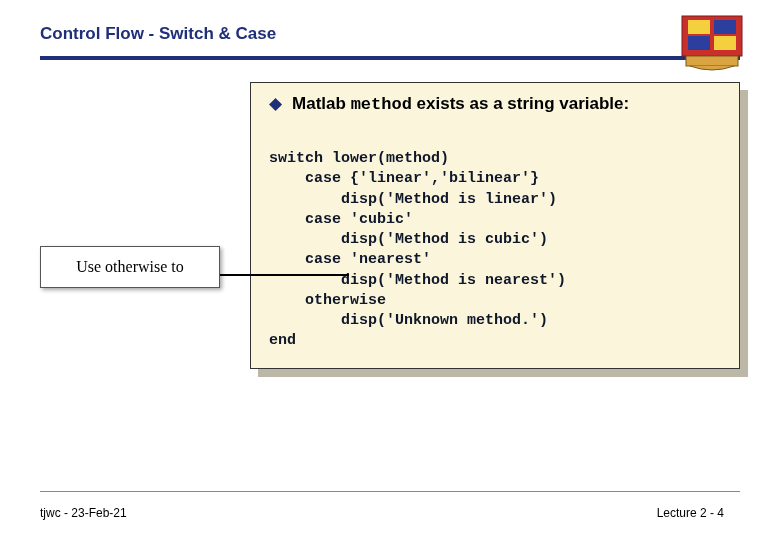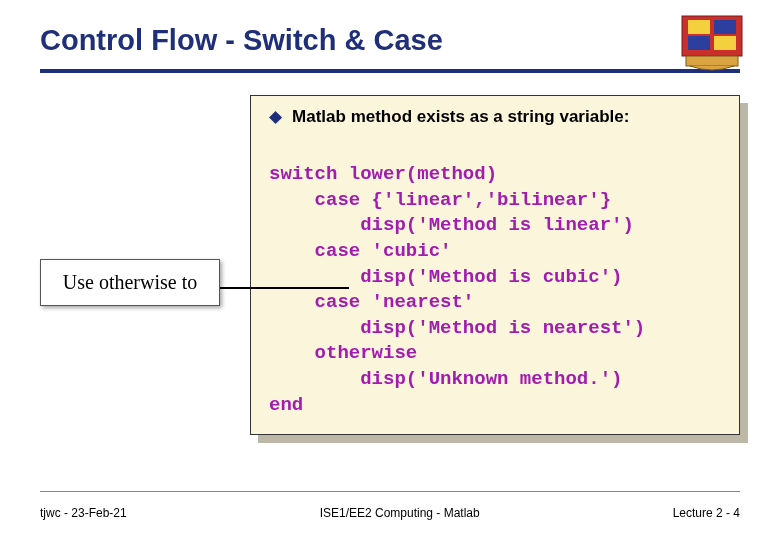--- a/index.html
+++ b/index.html
@@ -13,21 +13,21 @@
   }
   .header {
     padding: 24px 40px 8px 40px;
     display: flex;
     justify-content: space-between;
     align-items: flex-start;
   }
   .title {
     color: #1f2f7a;
     font-weight: bold;
-    font-size: 29px;
+    font-size: 17px;
   }
   .title-rule {
     height: 4px;
     background: #1f2f7a;
     margin: 4px 40px 0 40px;
   }
   .crest {
     width: 64px;
     height: 58px;
     position: absolute;
@@ -62,43 +62,43 @@
     font-size: 17px;
     color: #000;
     margin-bottom: 10px;
   }
   .bullet {
     color: #1f2f7a;
     font-size: 17px;
   }
   .assume-text { font-weight: bold; }
   .method-kw {
-    font-family: Liberation Sans, sans-serif;
+    font-family: Liberation Mono, monospace;
     font-weight: bold;
   }
   .code {
     font-family: "Courier New", monospace;
     font-weight: bold;
-    font-size: 19px;
+    font-size: 15px;
     line-height: 1.35;
     white-space: pre;
-    color: #a21caf;
+    color: #0f172a;
     margin-top: 35px;
   }
   .otherwise-box {
     position: absolute;
     left: 40px;
     top: 186px;
     width: 180px;
     background: #ffffff;
     border: 1px solid #555;
     box-shadow: 2px 2px 4px rgba(0,0,0,0.35);
     padding: 10px 8px;
     font-family: "Times New Roman", serif;
-    font-size: 20px;
+    font-size: 16px;
     text-align: center;
     line-height: 1.25;
     z-index: 3;
   }
   .connector {
     position: absolute;
     left: 219px;
     top: 214px;
     width: 130px;
     height: 2px;
@@ -107,21 +107,21 @@
   }
   .footer-rule {
     position: absolute;
     left: 40px; right: 40px;
     bottom: 48px;
     height: 1px;
     background: #888;
   }
   .footer {
     position: absolute;
-    left: 0; right: 0;
+    left: 0; right: 16px;
     bottom: 20px;
     display: flex;
     justify-content: space-between;
     padding: 0 40px;
     font-size: 12px;
     color: #000;
   }
 </style>
 </head>
 <body>
@@ -167,15 +167,14 @@
   <div class="connector"></div>
 
   <div class="otherwise-box">
     <div>Use otherwise to</div>
   </div>
 </div>
 
 <div class="footer-rule"></div>
 <div class="footer">
   <span>tjwc - 23-Feb-21</span>
-  <span>ISE1/EE2 Computing - Matlab</span>
   <span>Lecture 2 - 4</span>
 </div>
 
 </body></html>

